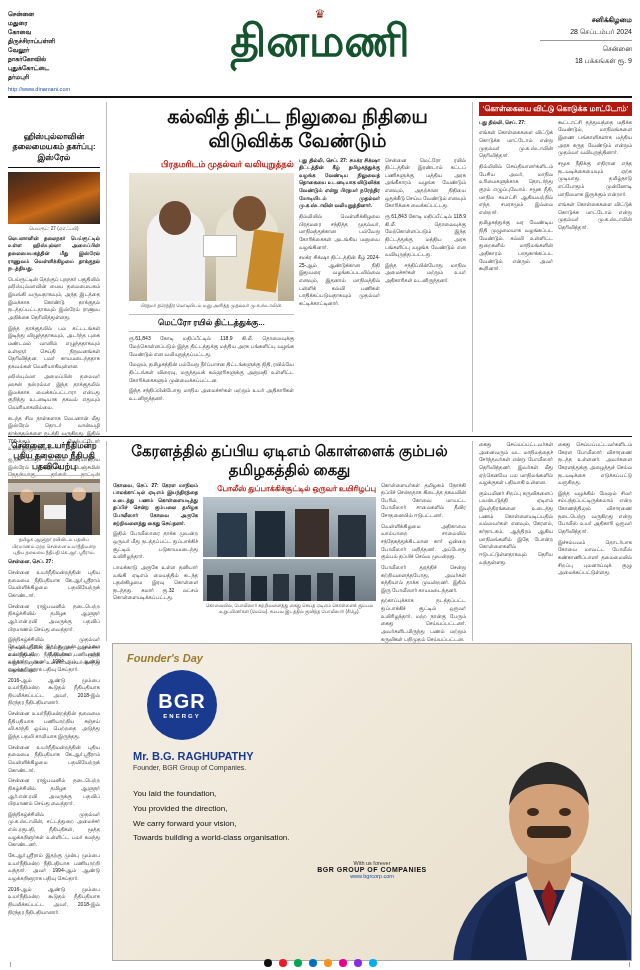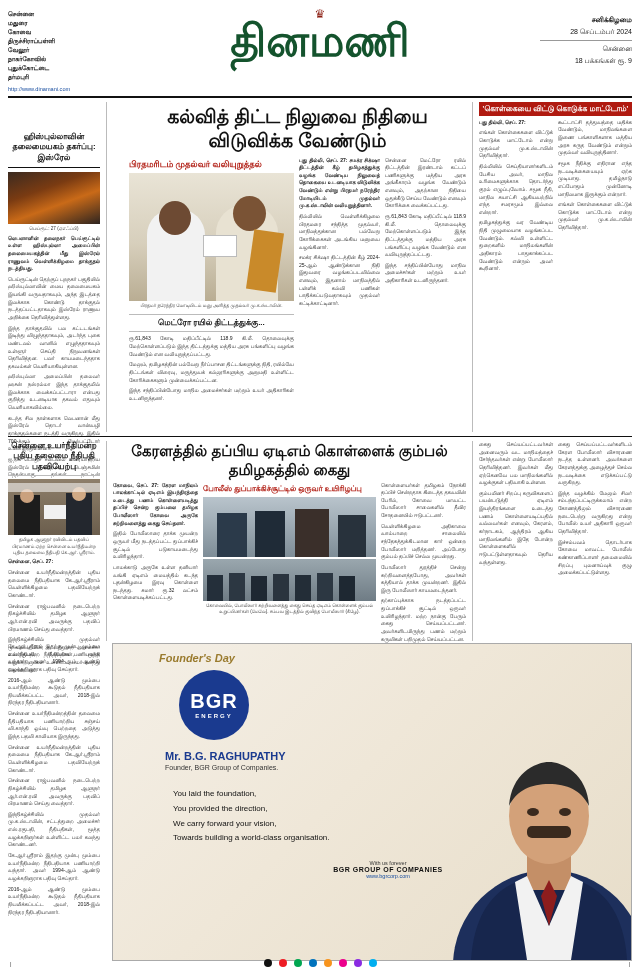--- a/index.html
+++ b/index.html
@@ -28,21 +28,21 @@
   
   .band { display:flex; gap:6px; }
   .col { }
   .vline { border-left:1px solid #bbb; }
 
   
   .hl-main {
     font-size:19px; font-weight:bold; color:#111; line-height:1.25; text-align:center;
     padding:3px 2px 4px 2px;
   }
-  .subhead { text-align:left; font-size:8.5px; font-weight:bold; color:#b01a10; margin:2px 0 3px; }
+  .subhead { text-align:right; font-size:8.5px; font-weight:bold; color:#b01a10; margin:2px 0 3px; }
   .kicker { font-size:8px; font-weight:bold; color:#111; line-height:1.3; }
 
   .body-tx { font-size:5.1px; line-height:1.5; text-align:justify; color:#1a1a1a; }
   .body-tx p { margin:0 0 3px 0; }
   .lead { font-weight:bold; }
 
   
   .small-title { font-size:8px; font-weight:bold; line-height:1.3; text-align:center; color:#111; }
   .cap { font-size:4.6px; line-height:1.4; color:#333; text-align:center; padding:2px 1px; }
 
@@ -50,31 +50,31 @@
   .photo .ph-inner { position:absolute; inset:0; }
   .box-head { background:#b01a10; color:#fff; font-size:7.5px; font-weight:bold; text-align:center; padding:2px 1px; line-height:1.3; }
 
   .rule-h { border-top:1px solid #111; margin:4px 0; }
   .rule-thin { border-top:1px solid #bbb; margin:3px 0; }
 
   
   .ad {
     border:1px solid #aaa;
     background:linear-gradient(135deg,#f4efe6 0%, #efe7d8 45%, #e7ddc9 100%);
-    position:relative; overflow:hidden;padding-left:32px;
+    position:relative; overflow:hidden;
   }
   .founders { color:#9a7b2e; font-size:11px; font-style:italic; font-weight:bold; padding:8px 0 0 14px; }
   .bgr-logo { width:70px; height:70px; border-radius:50%; background:#1a3a8f; color:#fff;
               display:flex; flex-direction:column; align-items:center; justify-content:center;
               font-weight:bold; margin:6px 0 0 34px; }
   .bgr-logo .b1 { font-size:20px; letter-spacing:1px; line-height:1; }
   .bgr-logo .b2 { font-size:6px; letter-spacing:2px; margin-top:2px; }
   .ad-name { color:#1a3a8f; font-weight:bold; font-size:11px; margin:10px 0 0 20px; }
   .ad-role { color:#333; font-size:7px; margin:2px 0 0 20px; }
-  .ad-lines { color:#111; font-size:8px; line-height:1.85; margin:16px 0 0 28px; }
+  .ad-lines { color:#111; font-size:8px; line-height:1.85; margin:16px 0 0 20px; }
   .ad-foot { text-align:center; font-size:5.5px; color:#333; margin-top:14px; }
   .ad-foot .bold { font-weight:bold; font-size:7px; color:#111; letter-spacing:0.5px; }
   .ad-foot .web { color:#1a4fa0; font-size:5.5px; }
   .portrait { position:absolute; right:0; bottom:0; width:200px; height:230px; }
 
   
   .footbar { position:absolute; left:0; bottom:0; width:640px; height:14px; display:flex; align-items:center; justify-content:center; gap:7px; }
   .dot { width:8px; height:8px; border-radius:50%; }
   .footbar .edge { position:absolute; bottom:3px; font-size:6px; color:#444; }
 </style>

